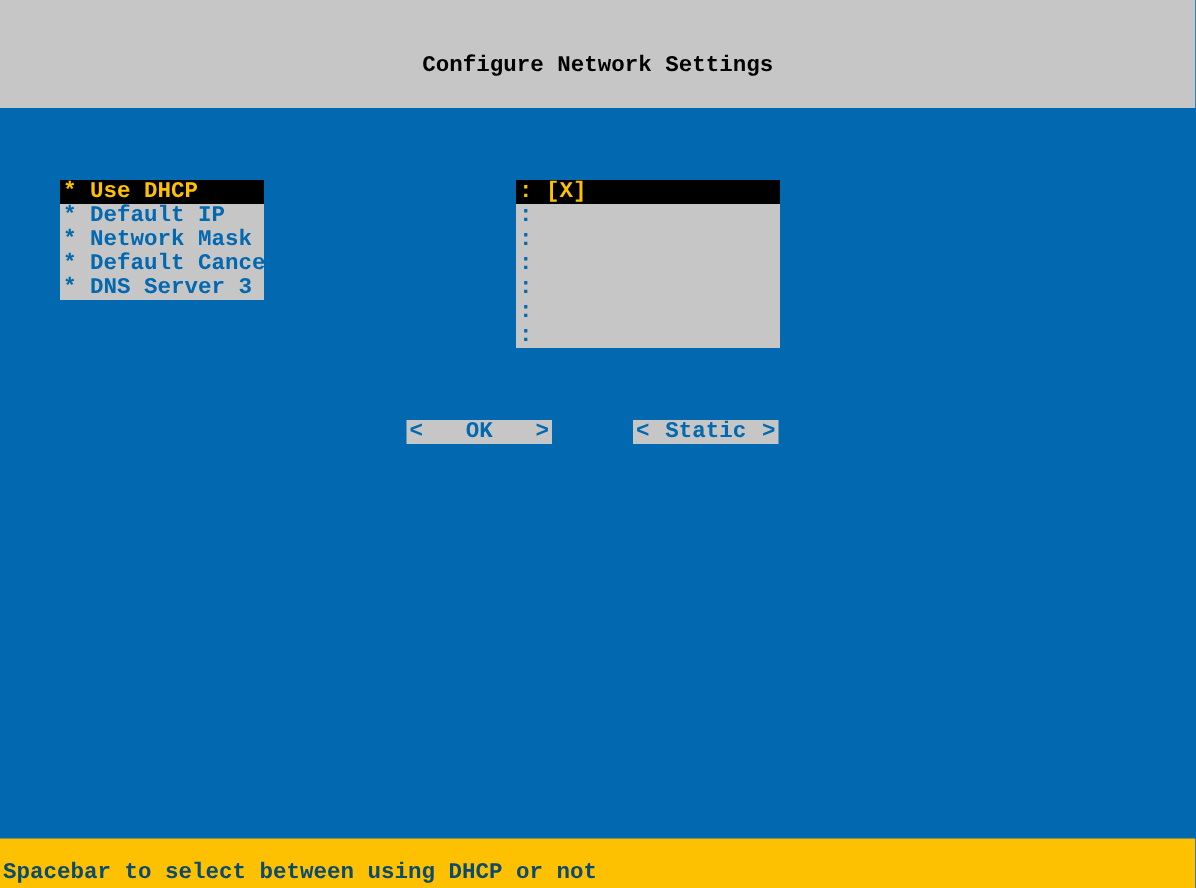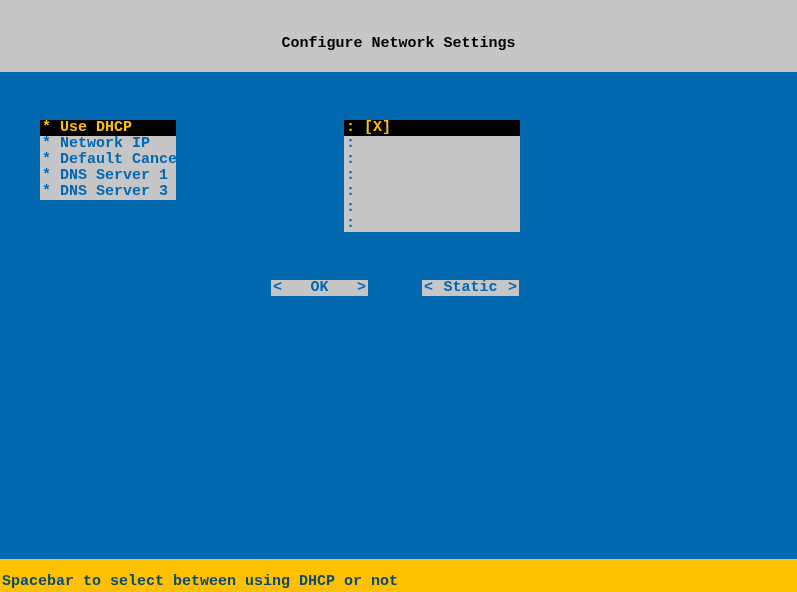--- a/index.html
+++ b/index.html
@@ -126,29 +126,29 @@
 
 <div class="main">
 
   <div class="menu-list">
     <div class="menu-item selected">
       <span class="menu-prefix">*</span>
       <span>Use DHCP</span>
     </div>
     <div class="menu-item">
       <span class="menu-prefix">*</span>
-      <span>Network IP</span>
+      <span>Default IP</span>
+    </div>
+    <div class="menu-item">
+      <span class="menu-prefix">*</span>
+      <span>Network Mask</span>
     </div>
     <div class="menu-item">
       <span class="menu-prefix">*</span>
       <span>Default Cancel</span>
-    </div>
-    <div class="menu-item">
-      <span class="menu-prefix">*</span>
-      <span>DNS Server 1</span>
     </div>
     <div class="menu-item">
       <span class="menu-prefix">*</span>
       <span>DNS Server 3</span>
     </div>
   </div>
 
   <div class="value-list">
     <div class="value-item selected">
       <span>:</span>

